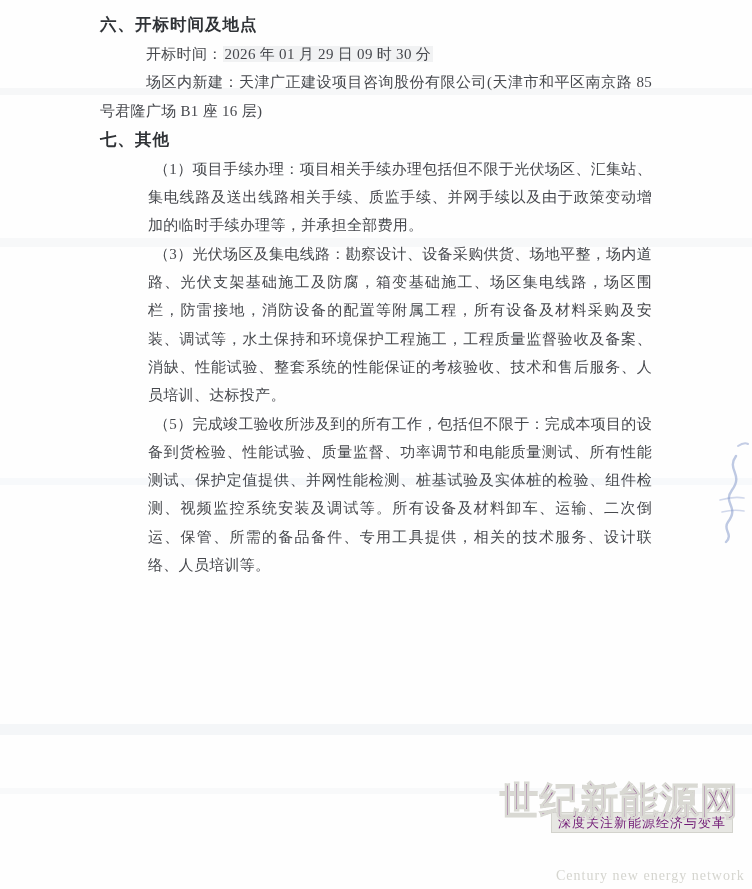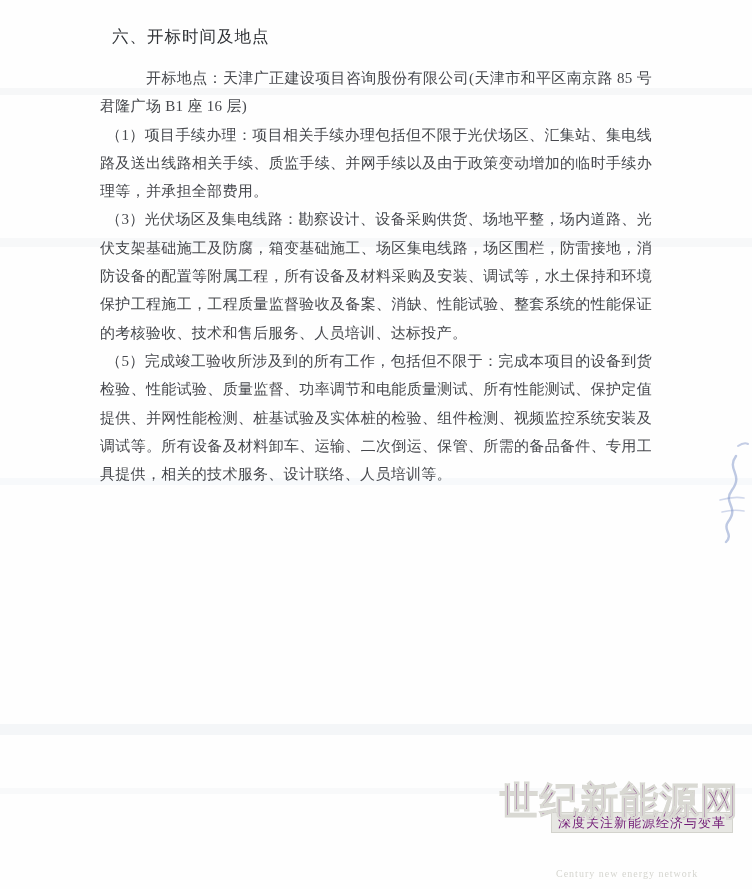--- a/index.html
+++ b/index.html
@@ -24,34 +24,34 @@
 
   .content{
     position:absolute;
     left:100px;top:10px;width:552px;
     color:#46484d;
     font-size:15px;
     letter-spacing:0.3px;
     text-align:justify;
   }
   .heading{
-    margin:12px;
+    margin:0;
     font-size:16.5px;
-    font-weight:normal;
+    font-weight:bold;
     color:#303337;
     line-height:30px;
     letter-spacing:1px;
     text-align:left;
   }
   .para{
     margin:0;
     line-height:28.3px;
   }
   .indent{text-indent:46px;}
-  .subitem{text-indent:6px;}
+  .subitem{text-indent:6px;margin-left:48px;}
   .hl{background:rgba(188,193,200,0.20);padding:0 2px;}
 
   
   .scribble{
     position:absolute;left:708px;top:438px;width:44px;height:110px;
     pointer-events:none;
   }
 
   
   .wm-banner{
@@ -69,43 +69,45 @@
     position:absolute;left:500px;top:778px;
     font-size:38px;line-height:46px;
     font-weight:bold;
     letter-spacing:2px;
     color:#701a75;
     -webkit-text-stroke:1.2px #d9d9d3;
     white-space:nowrap;
   }
   .wm-en{
     position:absolute;left:556px;top:868px;
-    font-size:10px;
+    font-size:14px;
     letter-spacing:1px;
     color:#d5d5cf;
     white-space:nowrap;
   }
 </style>
 </head>
 <body>
 
 <div class="page">
 
   <div class="streak s1"></div>
   <div class="streak s2"></div>
   <div class="streak s3"></div>
   <div class="streak s4"></div>
   <div class="streak s5"></div>
 
   <div class="content">
     <h2 class="heading">六、开标时间及地点</h2>
 
+    <p class="para indent"><span>开标时间：</span><span class="hl">2026 年 01 月 29 日  09 时 30 分</span></p>
 
-    <p class="para indent"><span>开标地点：</span><span>天津广正建设项目咨询股份有限公司(天津市和平区南京路 85 号君隆广场 B1 座 16 层)</span></p>
+    <p class="para indent"><span>场区内新建：</span><span>天津广正建设项目咨询股份有限公司(天津市和平区南京路 85 号君隆广场 B1 座 16 层)</span></p>
 
+    <h2 class="heading">七、其他</h2>
 
     <p class="para subitem">（1）项目手续办理：项目相关手续办理包括但不限于光伏场区、汇集站、集电线路及送出线路相关手续、质监手续、并网手续以及由于政策变动增加的临时手续办理等，并承担全部费用。</p>
     <p class="para subitem">（3）光伏场区及集电线路：勘察设计、设备采购供货、场地平整，场内道路、光伏支架基础施工及防腐，箱变基础施工、场区集电线路，场区围栏，防雷接地，消防设备的配置等附属工程，所有设备及材料采购及安装、调试等，水土保持和环境保护工程施工，工程质量监督验收及备案、消缺、性能试验、整套系统的性能保证的考核验收、技术和售后服务、人员培训、达标投产。</p>
     <p class="para subitem">（5）完成竣工验收所涉及到的所有工作，包括但不限于：完成本项目的设备到货检验、性能试验、质量监督、功率调节和电能质量测试、所有性能测试、保护定值提供、并网性能检测、桩基试验及实体桩的检验、组件检测、视频监控系统安装及调试等。所有设备及材料卸车、运输、二次倒运、保管、所需的备品备件、专用工具提供，相关的技术服务、设计联络、人员培训等。</p>
   </div>
 
   <svg class="scribble" viewBox="0 0 44 110" xmlns="http://www.w3.org/2000/svg">
     <path d="M30 8 q6 -4 10 -2" fill="none" stroke="#7e93c8" stroke-width="2" stroke-linecap="round" opacity="0.45"></path>
     <path d="M28 18 C18 32 36 36 24 52 C14 66 32 68 20 84 C14 92 26 96 18 104" fill="none" stroke="#7e93c8" stroke-width="2.4" stroke-linecap="round" opacity="0.5"></path>
     <path d="M12 62 q14 -4 24 -2 M14 74 q12 -3 22 -1" fill="none" stroke="#7e93c8" stroke-width="1.6" stroke-linecap="round" opacity="0.35"></path>

